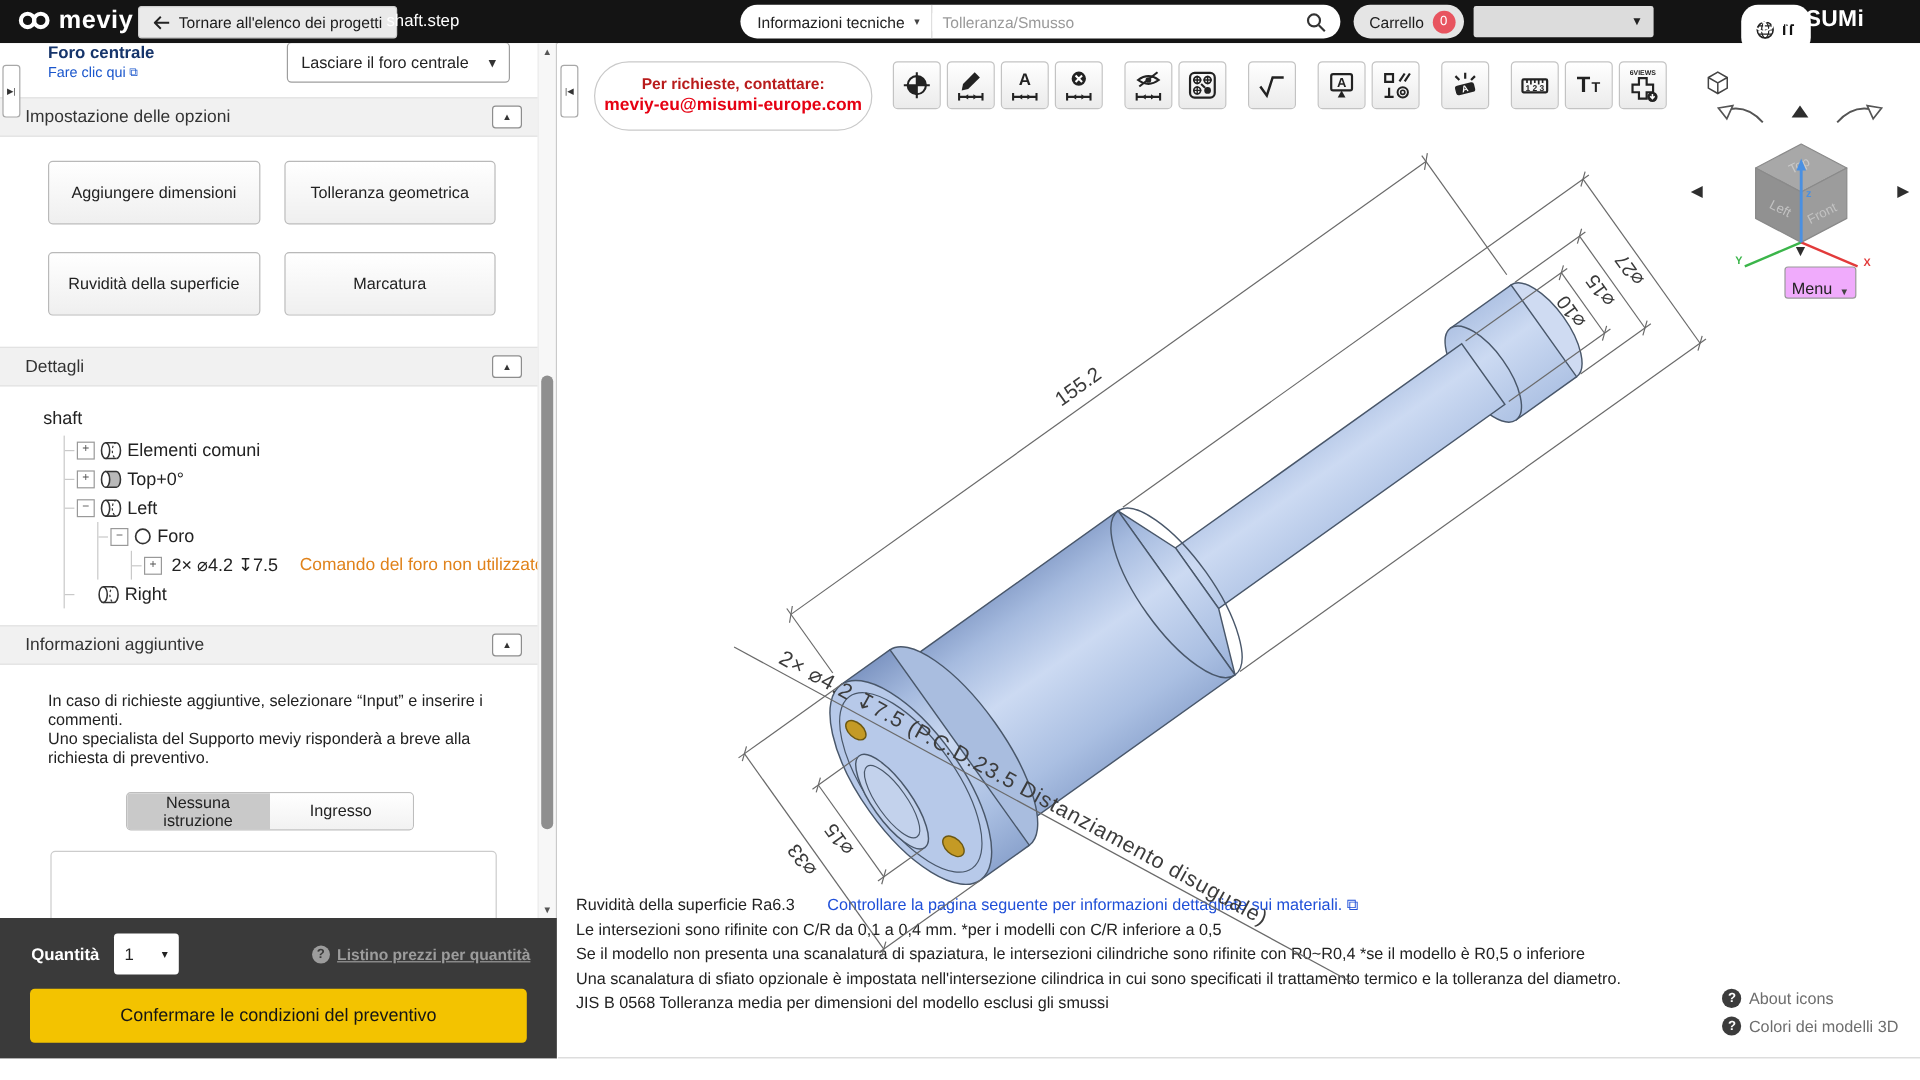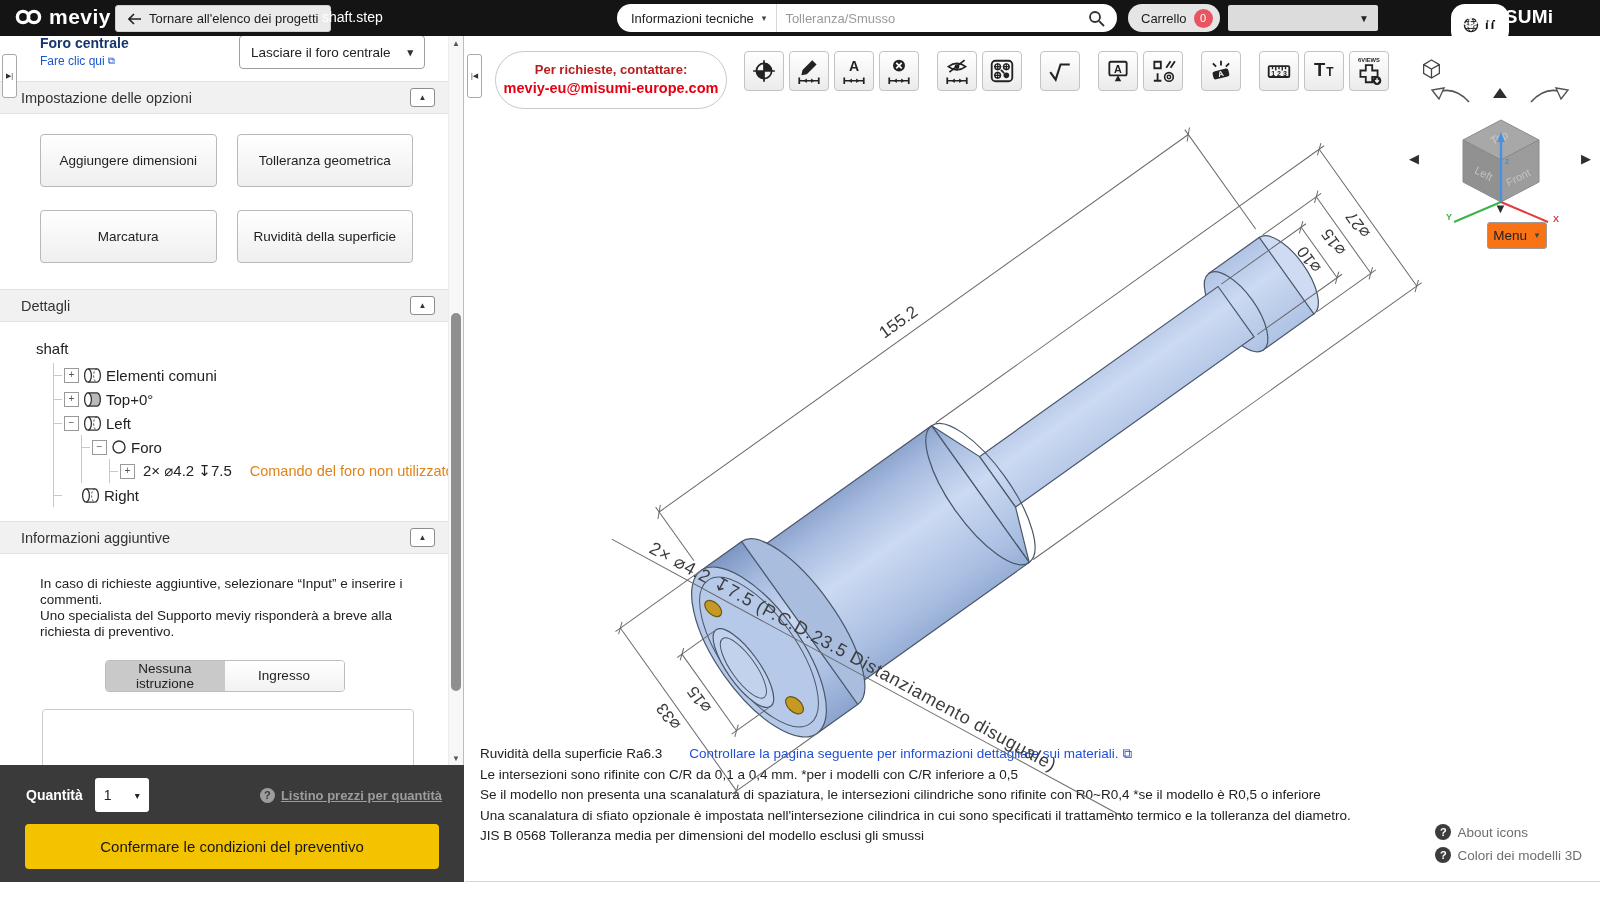--- a/index.html
+++ b/index.html
@@ -80,21 +80,21 @@
   .model-svg{position:absolute;left:0;top:0;z-index:1;pointer-events:none;}
   .notes{position:absolute;left:15px;top:708px;z-index:0;font-size:13.5px;color:#222;line-height:20.5px;white-space:nowrap;}
   .note-link{color:#1f4fd8;text-decoration:none;cursor:pointer;}
   .note-gap{margin-left:27px;}
   .helpers{position:absolute;right:18px;top:788px;z-index:2;text-align:left;}
   .helper{display:flex;align-items:center;gap:6px;color:#6e6e6e;font-size:13.5px;margin-bottom:7px;cursor:pointer;}
   .hq{width:16px;height:16px;border-radius:50%;background:#3c3c3c;color:#fff;font-size:11px;font-weight:bold;display:flex;align-items:center;justify-content:center;flex:none;}
   .vc{position:absolute;left:936px;top:10px;width:200px;height:210px;z-index:3;}
   .vc-cubeicon{position:absolute;left:20px;top:12px;cursor:pointer;}
   .vc-arr{position:absolute;color:#2e2e2e;font-size:13px;cursor:pointer;line-height:1;}
-  .menu-btn{position:absolute;left:86px;top:176px;width:58px;height:25px;background:#f97316;border:1px solid #9a9a9a;border-radius:3px;font-size:13.5px;color:#222;display:flex;align-items:center;justify-content:center;gap:6px;cursor:pointer;}
+  .menu-btn{position:absolute;left:86px;top:176px;width:58px;height:25px;background:#f0abfc;border:1px solid #9a9a9a;border-radius:3px;font-size:13.5px;color:#222;display:flex;align-items:flex-end;justify-content:center;gap:6px;cursor:pointer;}
   .menu-btn .caret{font-size:8px;color:#444;}
   .ic{display:block;}
 </style>
 </head>
 <body>
 
 <div class="app">
 
   <div class="hdr">
     <div class="logo">
@@ -163,22 +163,22 @@
           </div>
         </div>
 
         <div class="sec">
           <span class="sec-title">Impostazione delle opzioni</span>
           <button class="collapse-btn">▲</button>
         </div>
         <div class="opt-grid">
           <button class="opt-btn">Aggiungere dimensioni</button>
           <button class="opt-btn">Tolleranza geometrica</button>
+          <button class="opt-btn">Ruvidità della superficie</button>
           <button class="opt-btn">Marcatura</button>
-          <button class="opt-btn">Ruvidità della superficie</button>
         </div>
 
         <div class="sec">
           <span class="sec-title">Dettagli</span>
           <button class="collapse-btn">▲</button>
         </div>
         <div class="tree">
           <div class="troot tlbl">shaft</div>
           <div class="tkids">
             <div class="trow">

